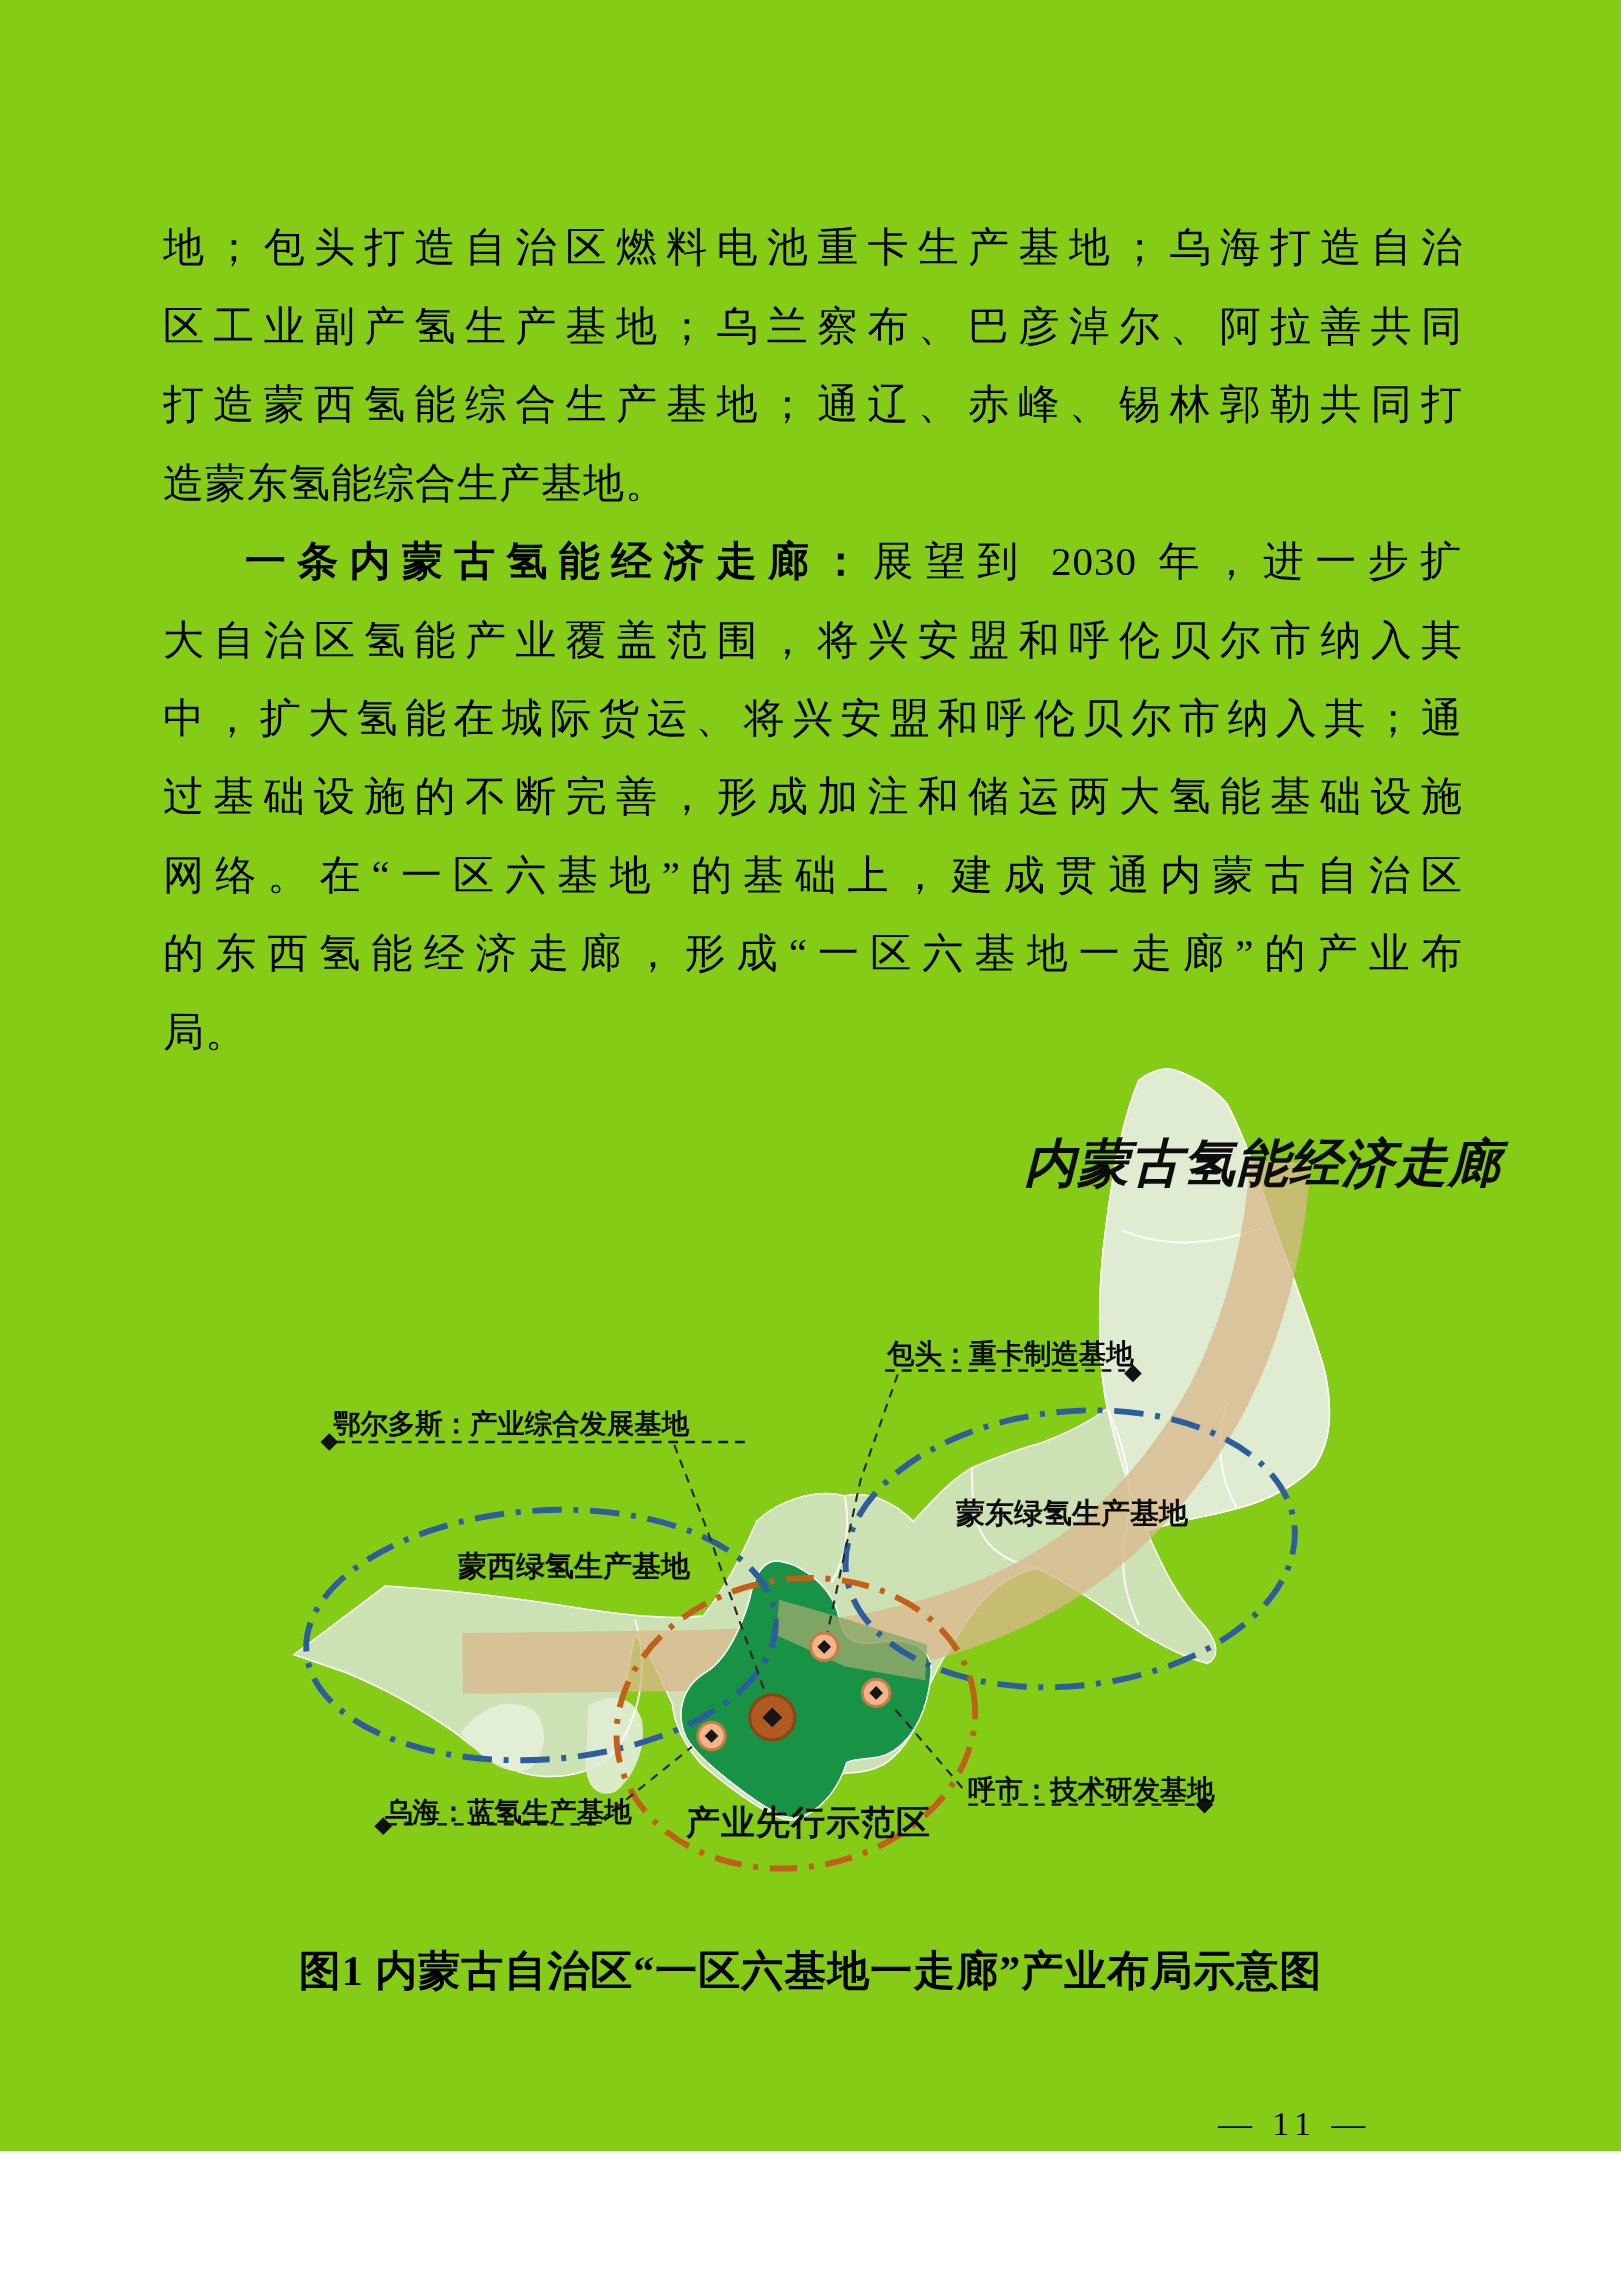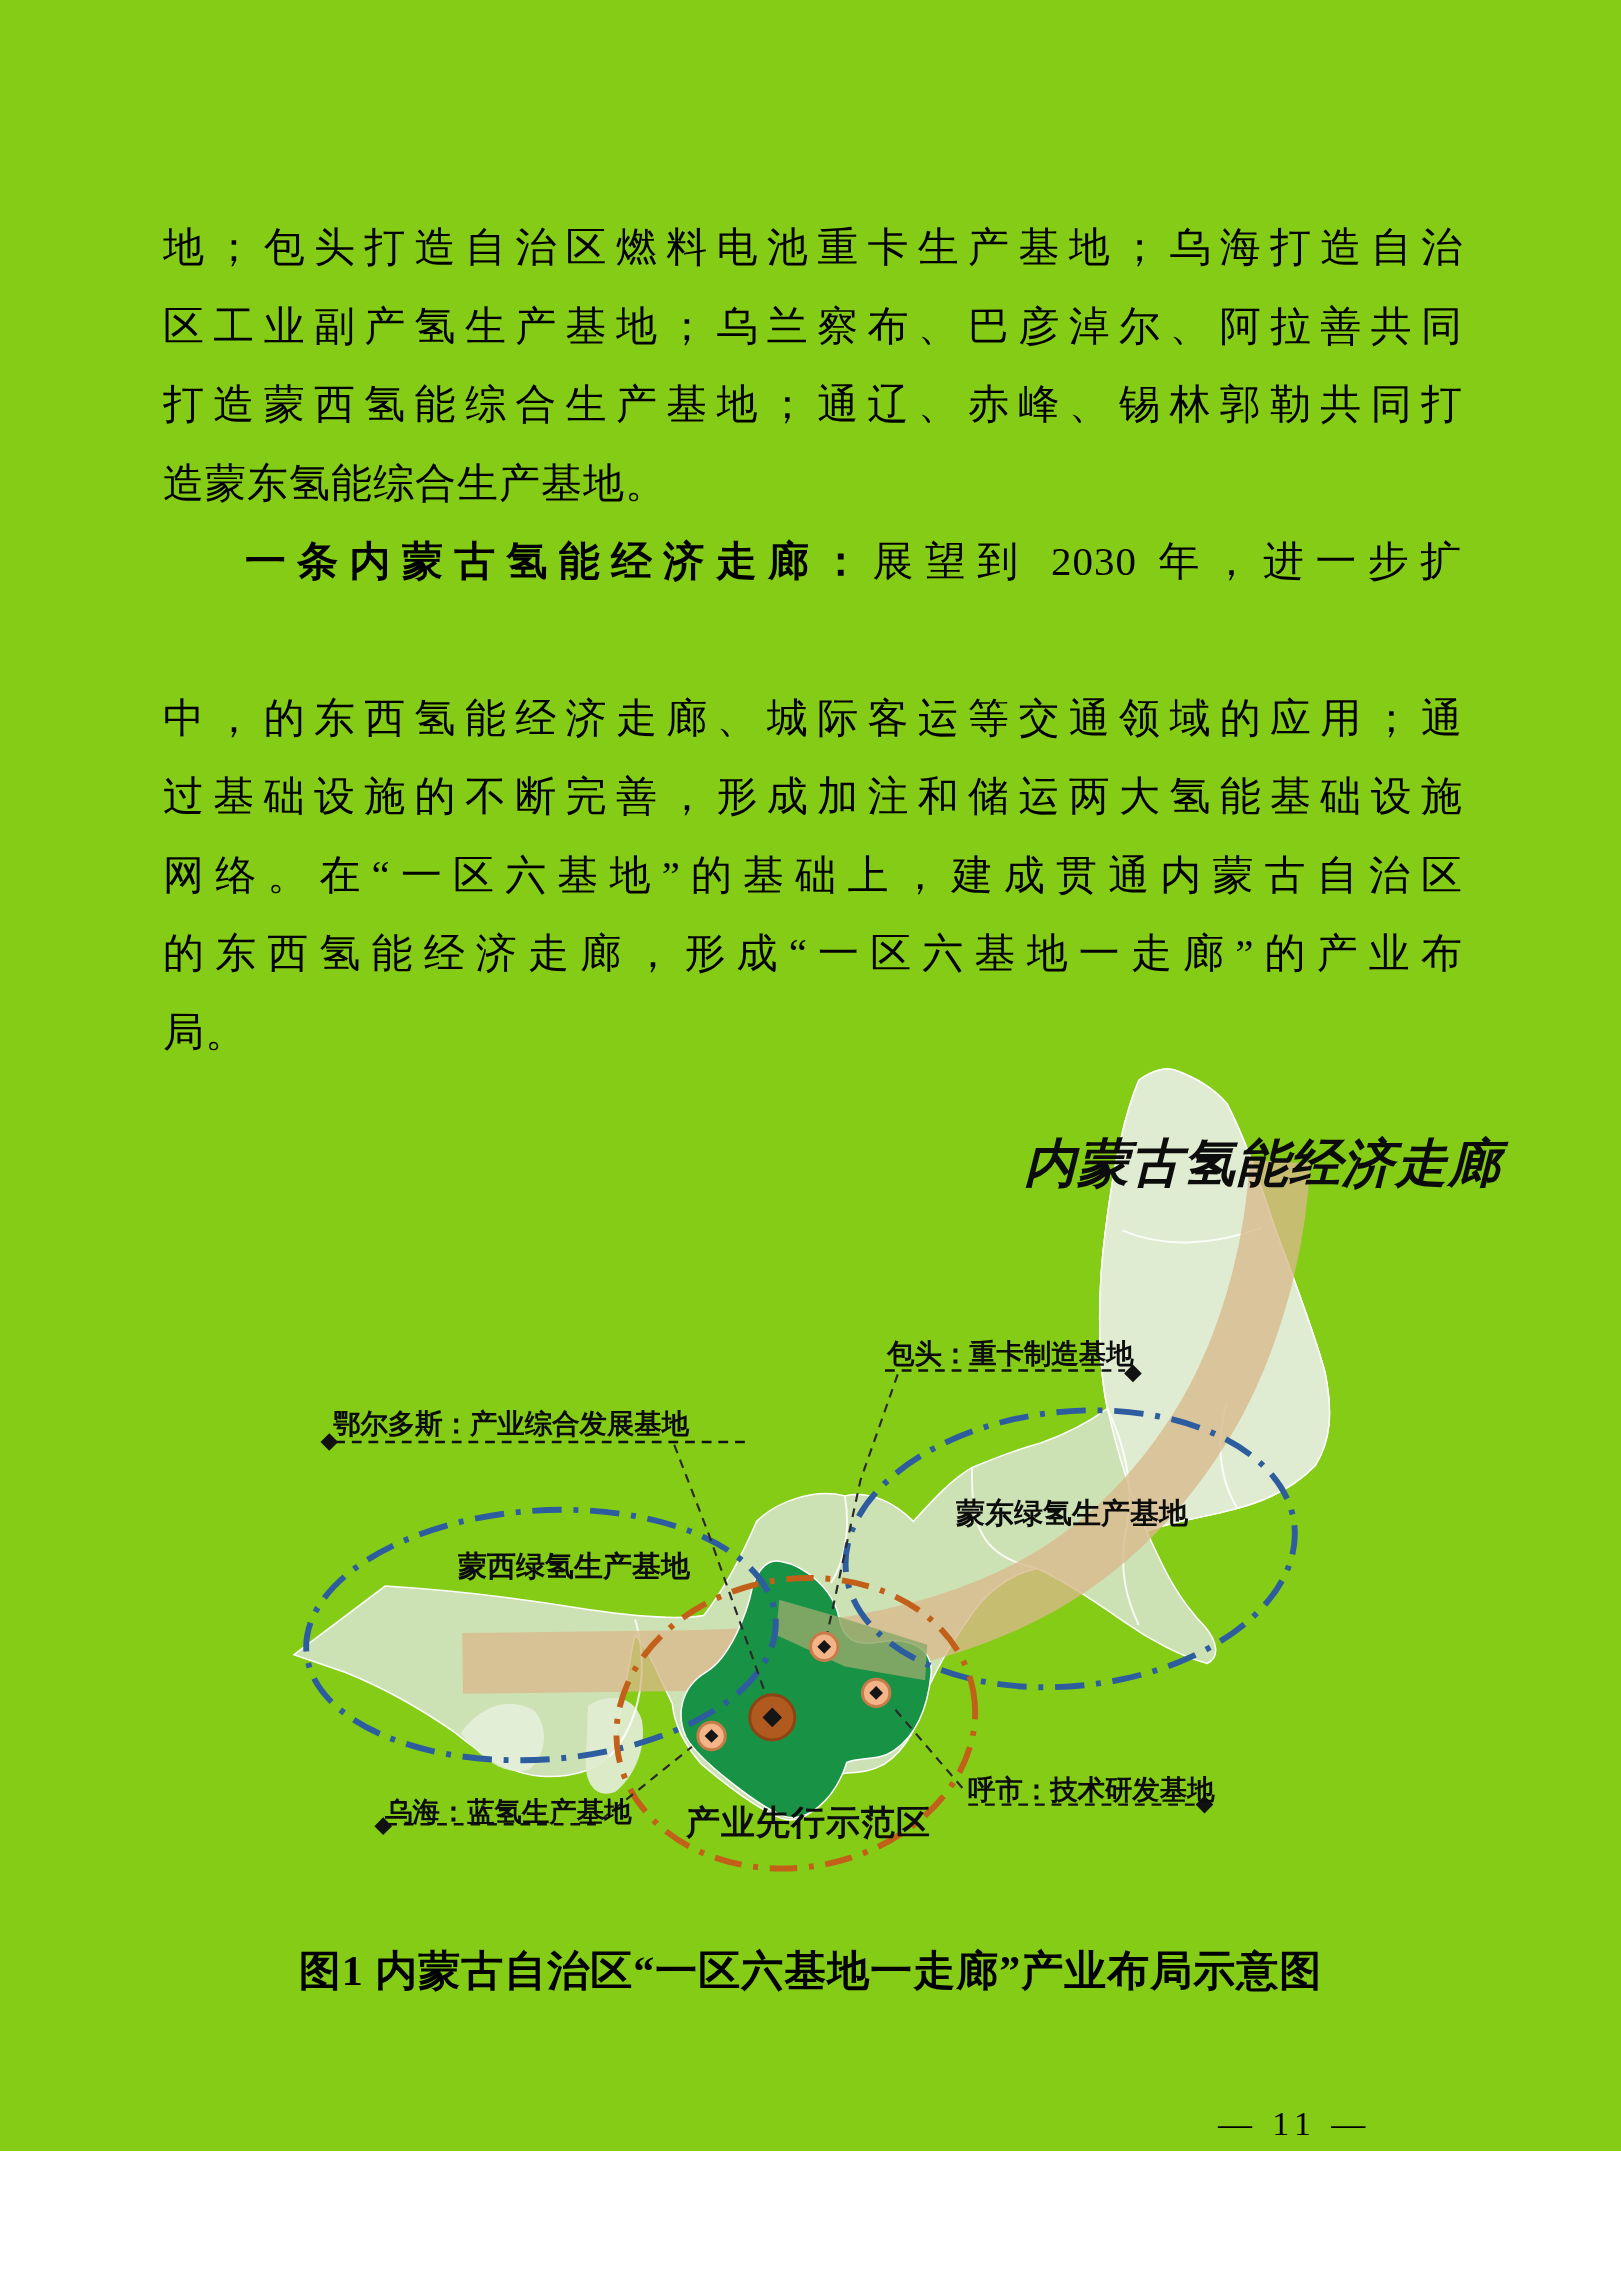--- a/index.html
+++ b/index.html
@@ -66,21 +66,22 @@
 <div class="page">
 
   <div class="bline" style="top:222px">地；包头打造自治区燃料电池重卡生产基地；乌海打造自治</div>
   <div class="bline" style="top:301px">区工业副产氢生产基地；乌兰察布、巴彦淖尔、阿拉善共同</div>
   <div class="bline" style="top:379px">打造蒙西氢能综合生产基地；通辽、赤峰、锡林郭勒共同打</div>
   <div class="bline no-stretch" style="top:458px">造蒙东氢能综合生产基地。</div>
 
   <div class="bline indent" style="top:536px">
     <span class="lead">一条内蒙古氢能经济走廊：</span><span>展望到 2030 年，进一步扩</span>
   </div>
-  <div class="bline" style="top:693px">中，的东西氢能经济走廊、城际客运等交通领域的应用；通</div>
+  <div class="bline" style="top:615px">大自治区氢能产业覆盖范围，将兴安盟和呼伦贝尔市纳入其</div>
+  <div class="bline" style="top:693px">中，扩大氢能在城际货运、将兴安盟和呼伦贝尔市纳入其；通</div>
   <div class="bline" style="top:771px">过基础设施的不断完善，形成加注和储运两大氢能基础设施</div>
   <div class="bline" style="top:850px">网络。在“一区六基地”的基础上，建成贯通内蒙古自治区</div>
   <div class="bline" style="top:928px">的东西氢能经济走廊，形成“一区六基地一走廊”的产业布</div>
   <div class="bline no-stretch" style="top:1007px">局。</div>
 
   <svg width="1621" height="2293" viewBox="0 0 1654 2339">
 
     <path d="M 300,1688
          L 393,1618
          C 460,1622 540,1632 600,1642

